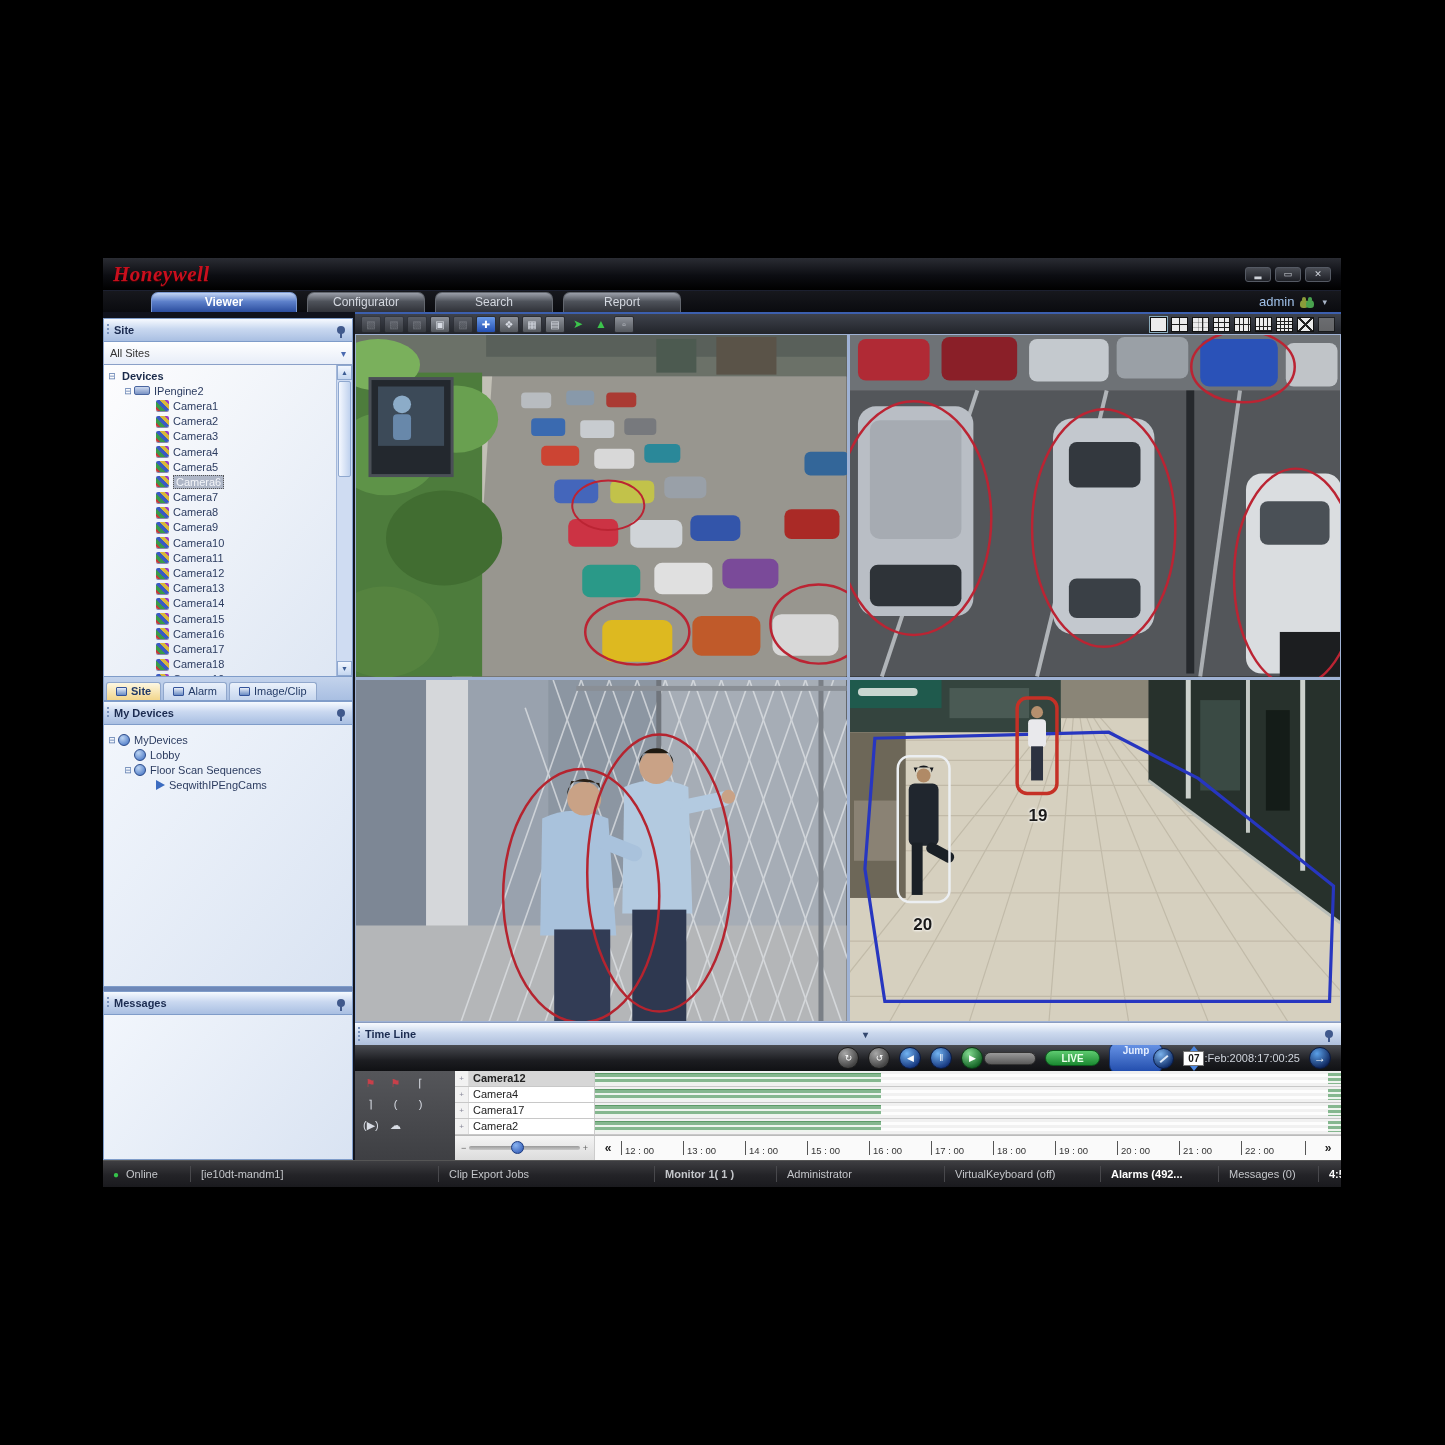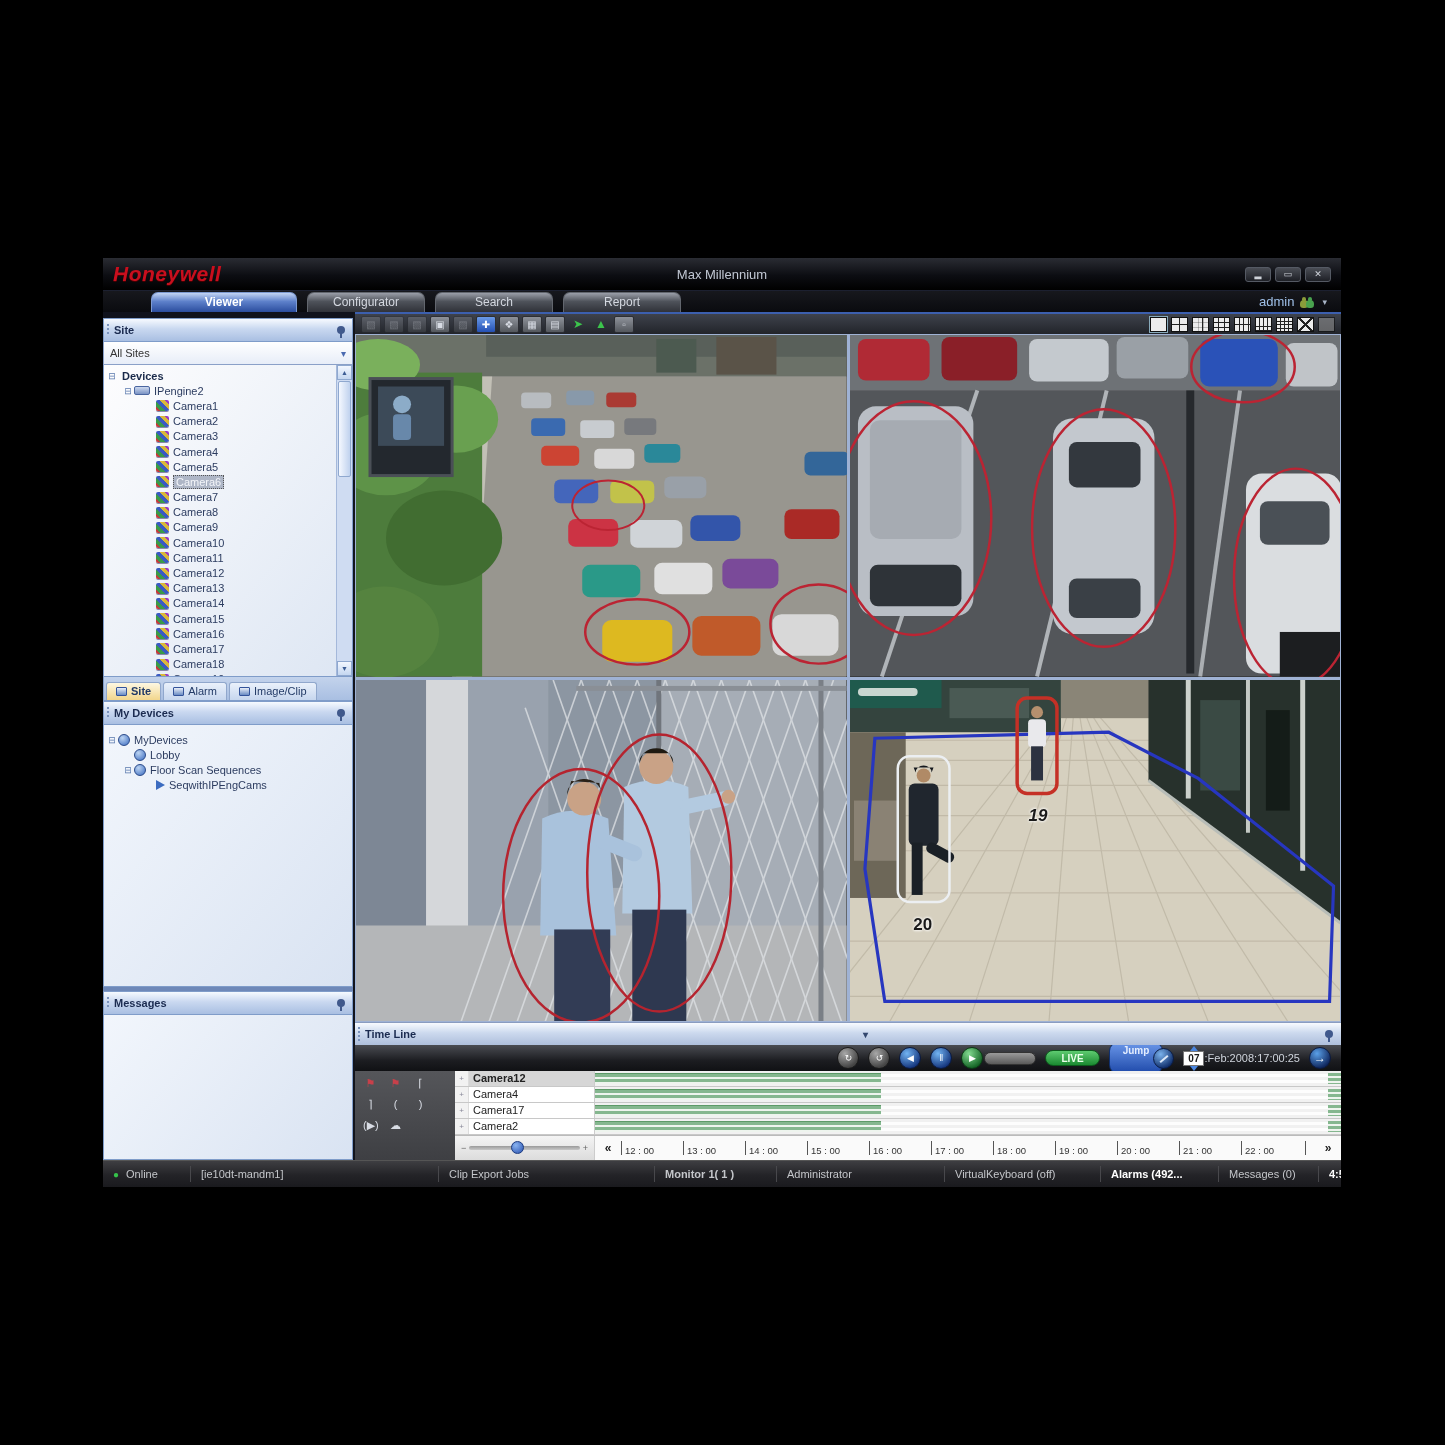--- a/index.html
+++ b/index.html
@@ -1,21 +1,21 @@
 <!DOCTYPE html>
 <html><head>
 <meta charset="utf-8">
 <style>
   * { margin:0; padding:0; box-sizing:border-box; }
   html,body { width:1445px; height:1445px; background:#000; font-family:"Liberation Sans",sans-serif; overflow:hidden; }
   #app { position:absolute; left:103px; top:258px; width:1238px; height:929px; background:#05060a; display:flex; flex-direction:column; }
 
   
   .titlebar { height:33px; background:linear-gradient(#2a2c33,#0c0d12 55%,#000); display:flex; align-items:center; padding:0 10px; position:relative; border-bottom:1px solid #1c2030; }
-  .brand { color:#c80f1e; font-size:21px; font-weight:bold; font-style:italic; letter-spacing:.5px; text-shadow:0 1px 0 #400; }
+  .brand { color:#c80f1e; font-size:21px; font-weight:bold; font-style:italic; letter-spacing:.5px; text-shadow:0 1px 0 #400;font-family:Liberation Serif, serif; }
   .wtitle { position:absolute; left:0; right:0; text-align:center; color:#c2c8d4; font-size:13px; }
   .wctrls { margin-left:auto; display:flex; gap:4px; position:relative; z-index:2; }
   .wbtn { width:26px; height:15px; border-radius:3px; background:linear-gradient(#4a4d55,#1e2026); border:1px solid #555a64; color:#cfd3da; font-size:9px; line-height:13px; text-align:center; cursor:pointer; }
 
   
   .tabrow { height:21px; background:linear-gradient(#17181d,#0a0b0f); display:flex; align-items:flex-end; padding:0 0 0 48px; gap:10px; }
   .mtab { width:118px; text-align:center; font-size:12px; color:#d4d8e0; background:linear-gradient(#9a9ea8,#4e525a 45%,#303239); border:1px solid #62666e; border-bottom:none; border-radius:7px 7px 0 0; padding:2px 0 3px; cursor:pointer; }
   .mtab.active { width:146px; font-weight:bold; color:#fff; background:linear-gradient(#c2d4f4,#5d80ca 45%,#2b4d9e); border-color:#7d9ad2; }
   .adminbox { margin-left:auto; display:flex; align-items:center; gap:5px; padding:0 14px 3px 0; color:#9fc0e8; font-size:13px; }
   .users-icon { width:18px; height:13px; position:relative; }
@@ -78,21 +78,21 @@
   .pat-2p8 { background:repeating-linear-gradient(to right,transparent 0 3.5px,#222 3.5px 4.5px),repeating-linear-gradient(to bottom,transparent 0 6px,#222 6px 7px),#ececec; }
   .pat-1p12 { background:repeating-linear-gradient(to right,transparent 0 3.2px,#222 3.2px 4px),repeating-linear-gradient(to bottom,transparent 0 3.5px,#222 3.5px 4.3px),#ececec; }
   .pat-4x4 { background:repeating-linear-gradient(to right,transparent 0 3.2px,#222 3.2px 4px),repeating-linear-gradient(to bottom,transparent 0 2.9px,#222 2.9px 3.6px),#ececec; }
   .pat-fs { background:linear-gradient(45deg,transparent 44%,#222 44% 56%,transparent 56%),linear-gradient(-45deg,transparent 44%,#222 44% 56%,transparent 56%),#ececec; }
   .pat-off { background:#8e8e8e; opacity:.6; }
 
   .quad { flex:1; display:grid; grid-template-columns:1fr 1fr; grid-template-rows:1fr 1fr; gap:3px; background:#9fb2d4; padding:1px; min-height:0; }
   .tile { position:relative; background:#222; overflow:hidden; cursor:pointer; }
   .tile svg { width:100%; height:100%; display:block; }
   .ovl-label { position:absolute; color:#1a1a1a; font-weight:bold; font-size:17px; text-shadow:0 0 3px #fff,0 0 3px #fff; }
-  .ovl-19 { left:36.5%; top:37%;font-style:italic; }
+  .ovl-19 { left:36.5%; top:37%; }
   .ovl-20 { left:13%; top:69%; }
 
   
   .timeline { height:138px; display:flex; flex-direction:column; flex:none; border-top:1px solid #8a9cc0; }
   .tl-hdr { height:22px; background:linear-gradient(#f8fbff,#ccd9ee 45%,#aebfdc); display:flex; align-items:center; padding:0 8px 0 10px; font-size:11px; font-weight:bold; color:#1b2b50; position:relative; }
   .tl-hdr::before { content:""; position:absolute; left:3px; top:4px; bottom:4px; width:2px; background:repeating-linear-gradient(#7a93bd 0 2px,transparent 2px 4px); }
   .tl-hdr .chev { margin-left:auto; margin-right:10px; color:#33476e; font-size:10px; cursor:pointer; }
   .tl-ctrl { height:26px; background:linear-gradient(#4a4c52,#1c1d21 60%,#101114); display:flex; align-items:center; justify-content:flex-end; gap:9px; padding:0 10px; }
   .pbtn { width:22px; height:22px; border-radius:50%; display:flex; align-items:center; justify-content:center; font-size:9px; color:#fff; cursor:pointer; flex:none; }
   .pbtn.gray { background:radial-gradient(circle at 35% 28%,#a8a8a8,#444 72%); border:1px solid #1a1a1a; }
@@ -137,21 +137,20 @@
   .sitem.bold { font-weight:bold; color:#fff; }
   .sitem.online::before { content:"●"; color:#35c24a; margin-right:7px; font-size:10px; }
   .s0{width:88px;text-align:left;} .s1{width:248px;} .s2{width:216px;} .s3{width:122px;font-weight:bold;} .s4{width:168px;} .s5{width:156px;} .s6{width:118px;} .s7{width:100px;} .s8{flex:1;border-right:none;}
 </style>
 </head>
 <body>
 
 <div id="app">
 
   <div class="titlebar">
-    <span class="wtitle">Max Millennium</span>
     <span class="brand">Honeywell</span>
     <div class="wctrls">
 
     <span class="wbtn">▂</span>
         <span class="wbtn">▭</span>
         <span class="wbtn">✕</span>
       </div>
   </div>
 
   <div class="tabrow">

